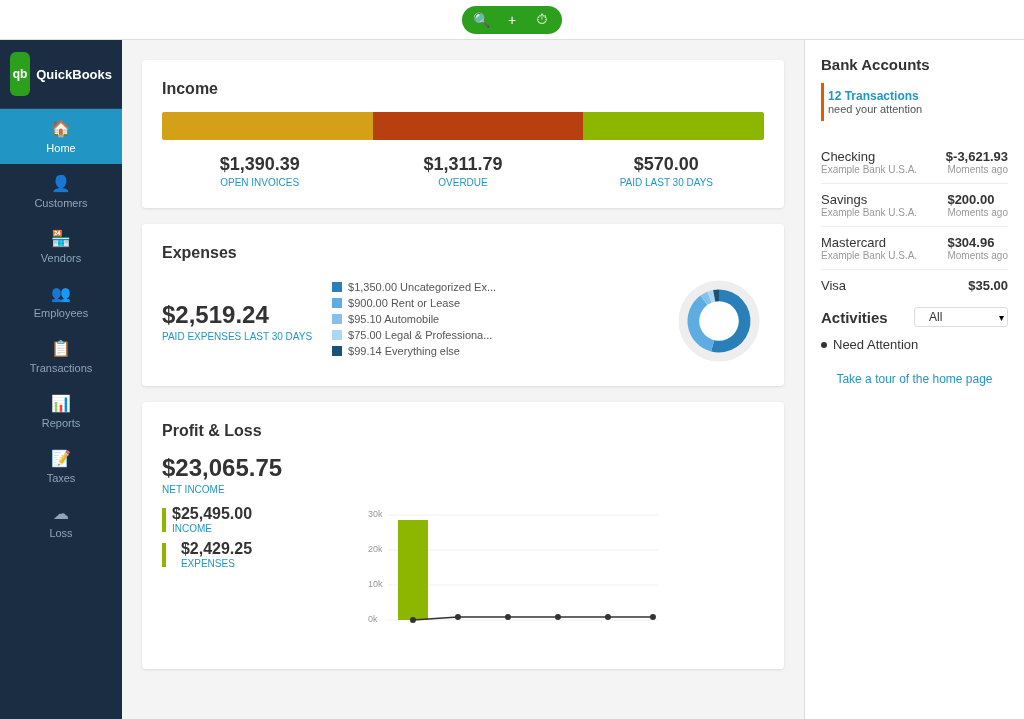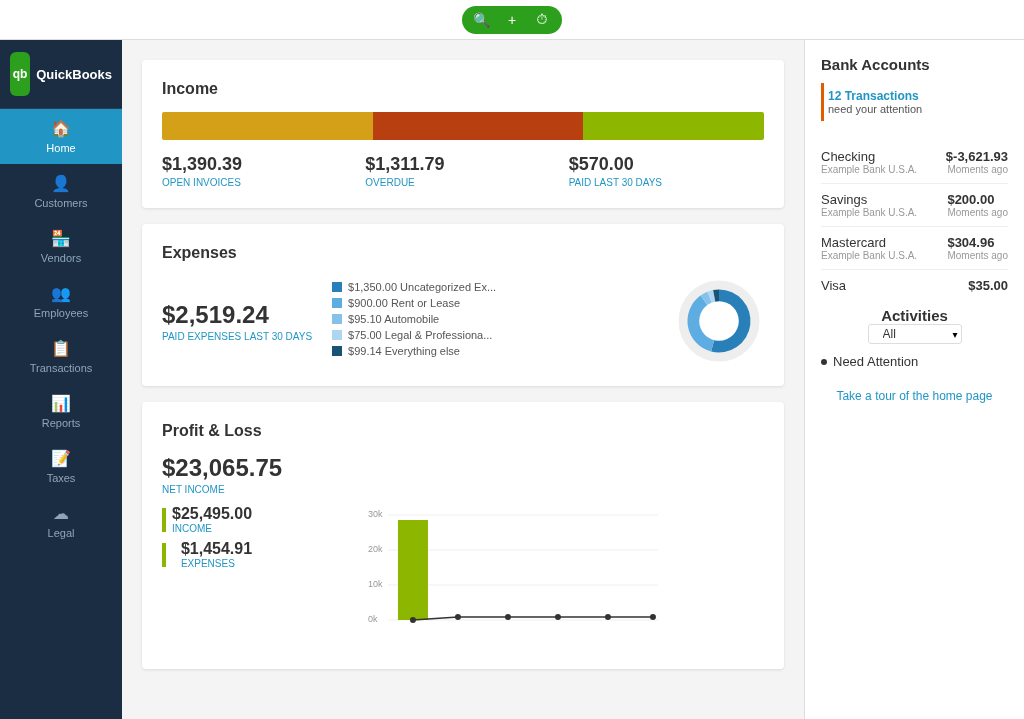--- a/index.html
+++ b/index.html
@@ -137,20 +137,21 @@
       border-radius: 2px;
       overflow: hidden;
     }
     .bar-segment {
       height: 100%;
     }
 
     .income-stats {
       display: flex;
       gap: 8px;
+      text-align: center;
     }
     .income-stat {
       flex: 1;
     }
     .income-stat-value {
       font-size: 18px;
       font-weight: 600;
       color: #333;
     }
     .income-stat-label {
@@ -287,21 +288,20 @@
       border-top: 1px solid #eee;
       margin: 8px 0;
     }
 
     
     .activities-header {
       display: flex;
       justify-content: space-between;
       align-items: center;
       margin: 14px 0 10px;
-      flex-direction: column;
     }
     .activities-title {
       font-size: 15px;
       font-weight: 600;
       color: #333;
     }
     .activities-select {
       border: 1px solid #ddd;
       border-radius: 3px;
       padding: 2px 18px 2px 14px;
@@ -400,21 +400,21 @@
         <div class="sidebar-item">
           <span class="icon">📊</span>
                    <span>Reports</span>
         </div>
         <div class="sidebar-item">
           <span class="icon">📝</span>
                    <span>Taxes</span>
         </div>
         <div class="sidebar-item">
           <span class="icon">☁</span>
-                   <span>Legal</span>
+                   <span>Loss</span>
         </div>
       </div>
   </div>
 
   <div class="content-area">
 
     <div class="card">
       <div class="card-title">Income</div>
       <div class="income-bars" id="income-bars">
           <div class="bar-segment" style="flex: 35 1 0%; background: rgb(212, 160, 23);"></div>
@@ -494,21 +494,21 @@
             <div class="pl-item">
               <div class="pl-item-bar" style="background:#8db600"></div>
                    <div>
                      <div class="pl-item-value">$25,495.00</div>
                      <div class="pl-item-label">INCOME</div>
                    </div>
             </div>
             <div class="pl-item">
               <div class="pl-item-bar" style="background:#8db600"></div>
                    <div>
-                     <div class="pl-item-value">$1,454.91</div>
+                     <div class="pl-item-value">$2,429.25</div>
                      <div class="pl-item-label">EXPENSES</div>
                    </div>
             </div>
           </div>
         <div class="bar-chart-area">
           <svg class="bar-chart-svg" viewBox="0 0 300 140">
 
             <text x="0" y="12" font-size="9" fill="#999">30k</text>
             <text x="0" y="47" font-size="9" fill="#999">20k</text>
             <text x="0" y="82" font-size="9" fill="#999">10k</text>

